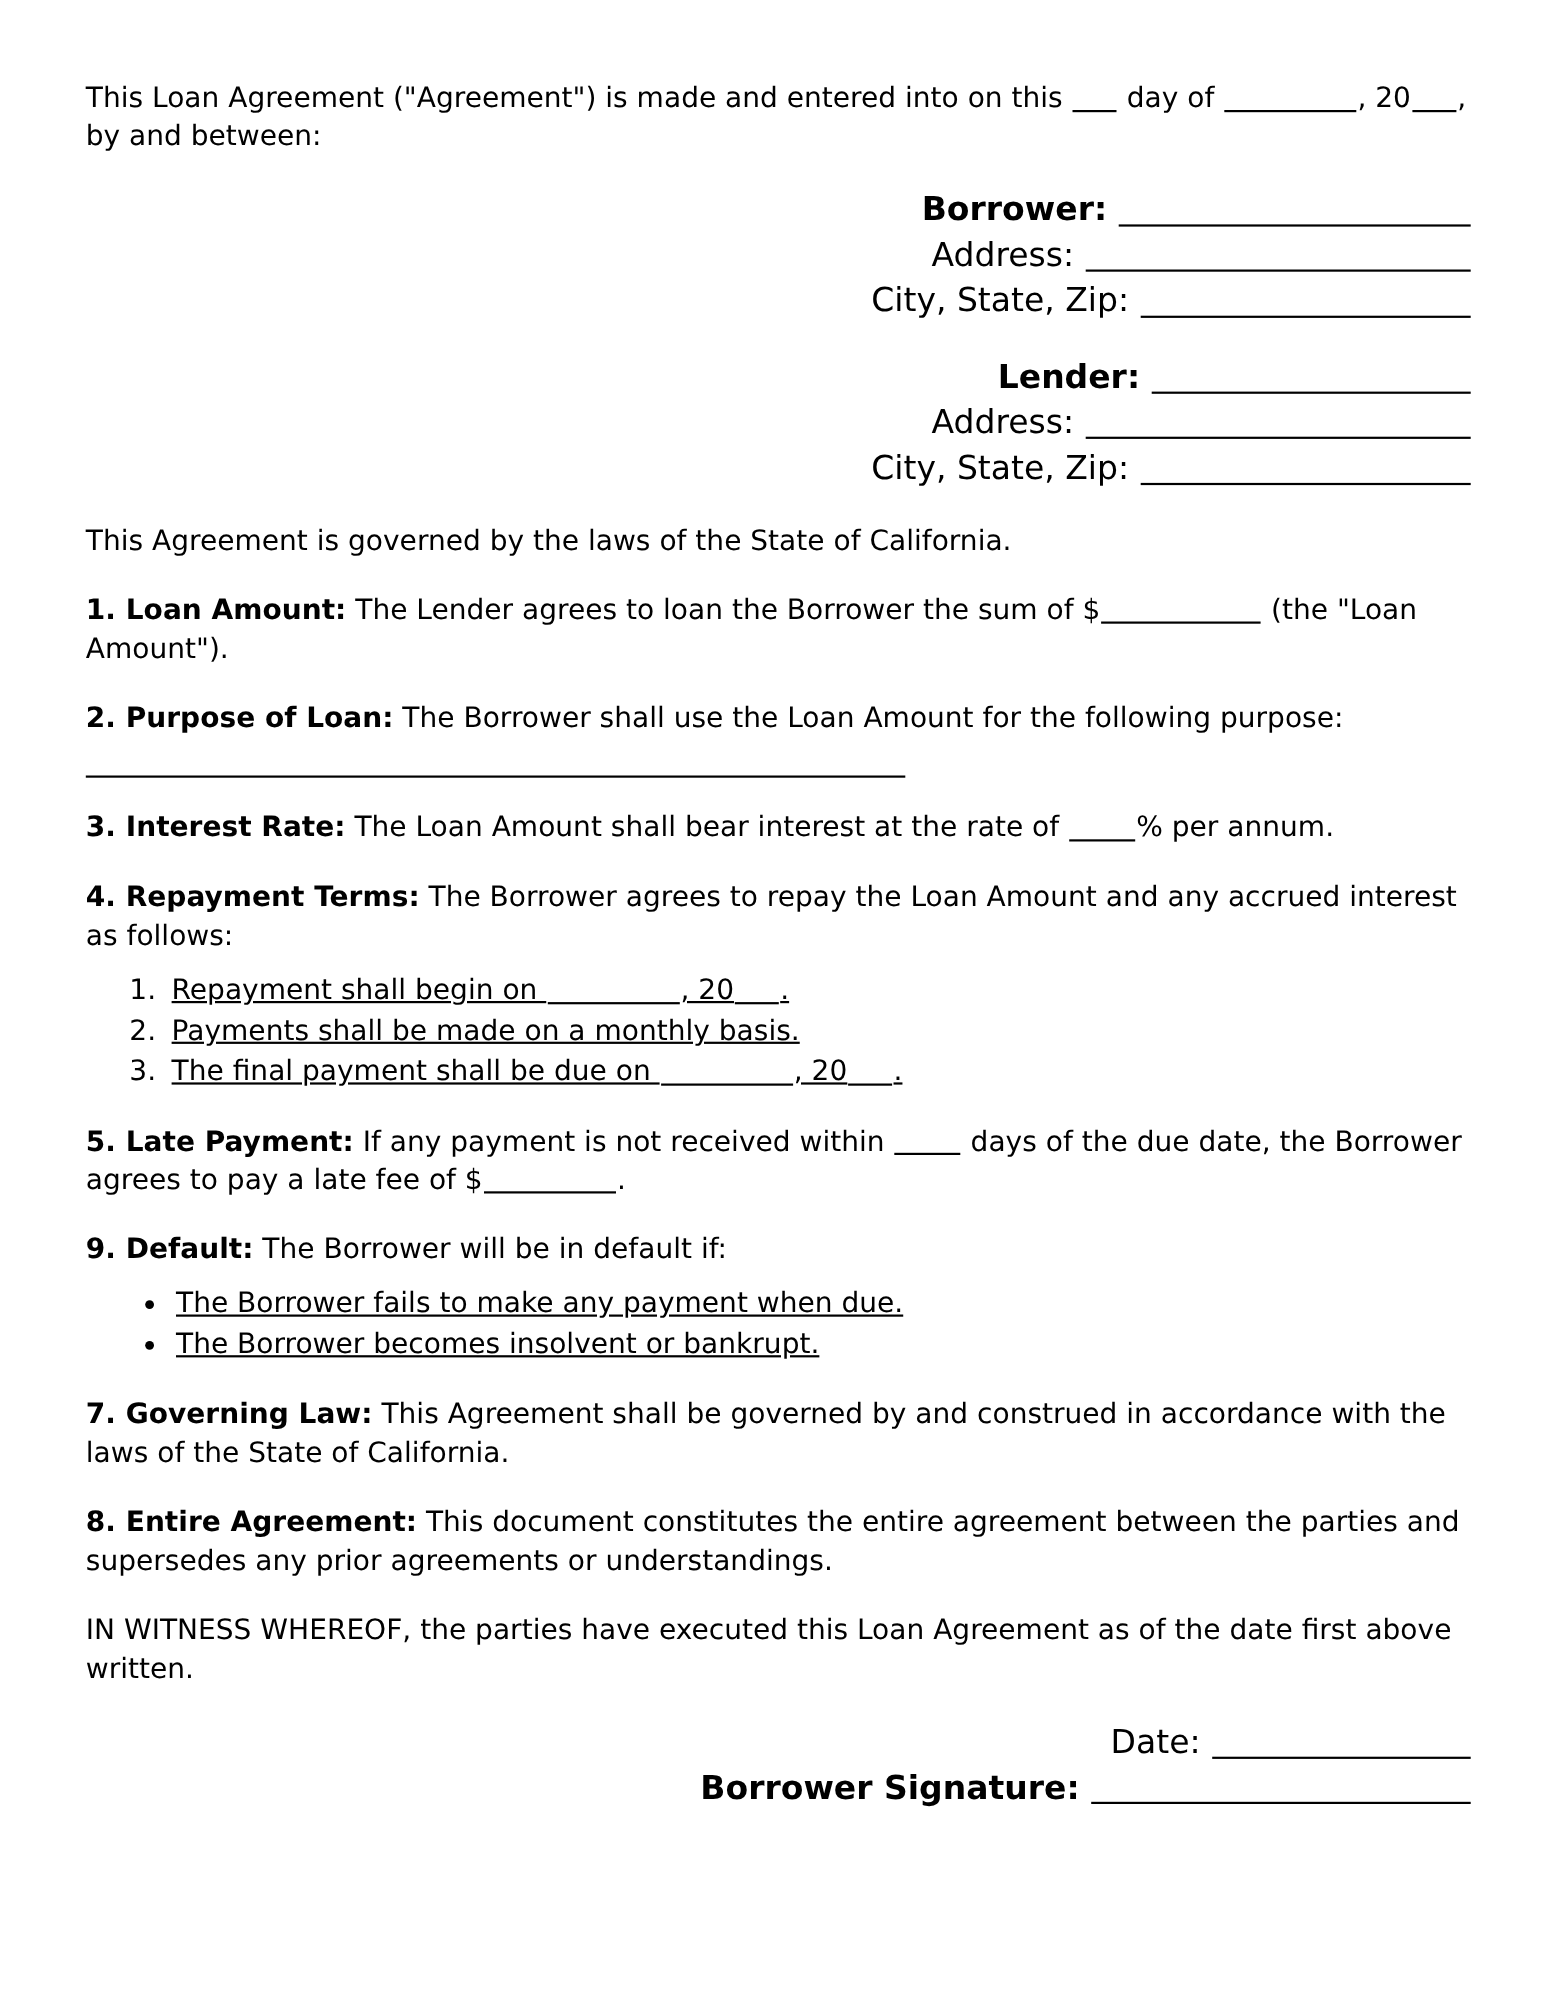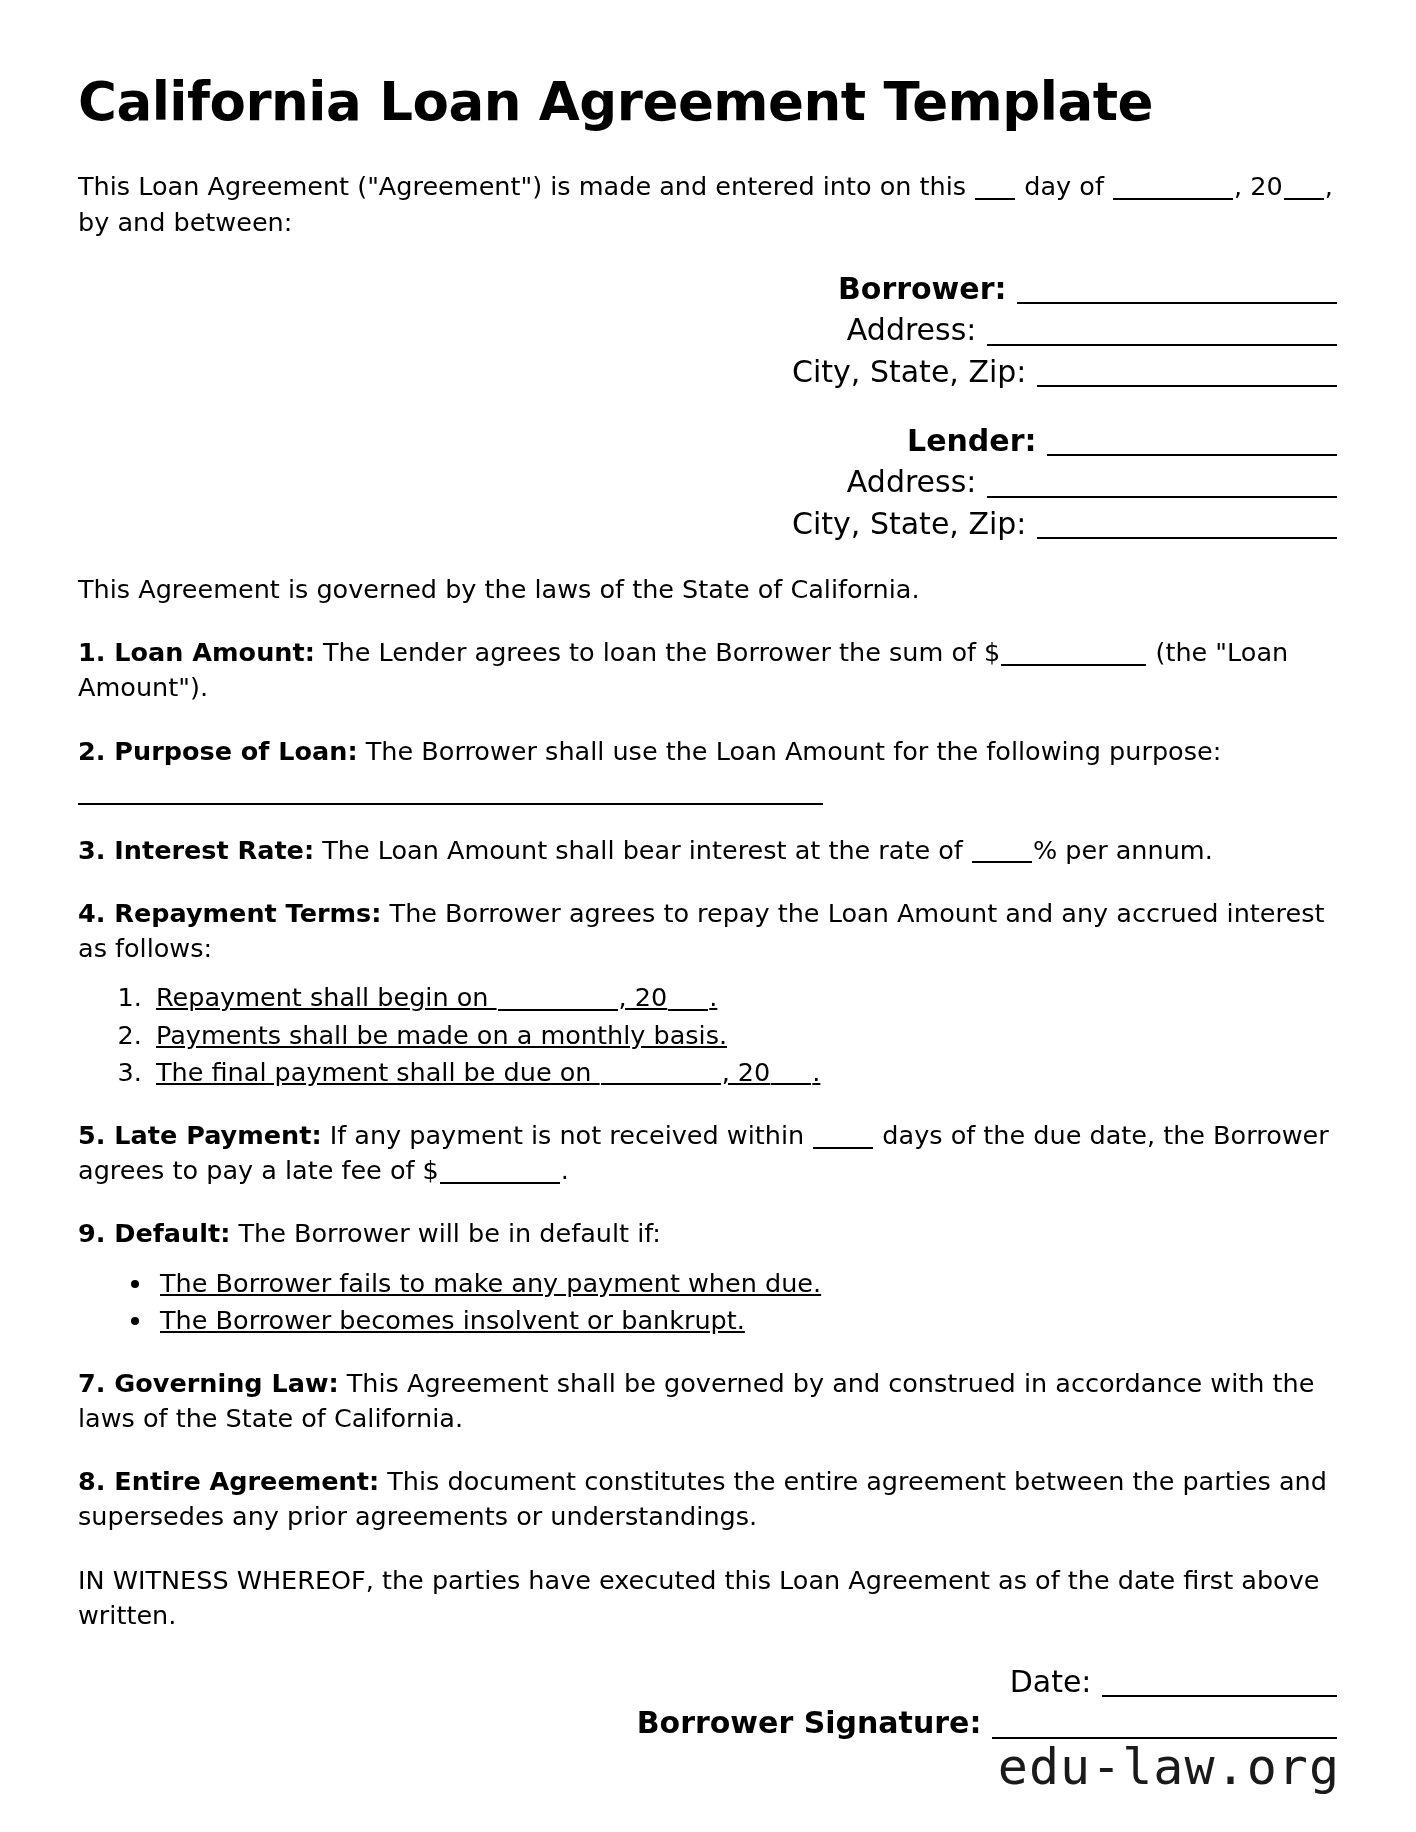--- a/index.html
+++ b/index.html
@@ -99,21 +99,20 @@
     color: #1a1a1a;
     letter-spacing: 1px;
     white-space: nowrap;
   }
 </style>
 </head>
 <body>
 
 <div class="page">
 
-  <h1 class="doc-title">California Loan Agreement Template</h1>
 
   <p class="para"><span>This Loan Agreement ("Agreement") is made and entered into on this </span><span class="blank b-xs"></span><span> day of </span><span class="blank b-md"></span><span>, 20</span><span class="blank b-xs"></span><span>, by and between:</span></p>
 
   <div class="block">
     <div class="line-row"><span class="lbl-bold">Borrower:</span> <span class="blank b-name"></span></div>
     <div class="line-row"><span>Address:</span> <span class="blank b-addr"></span></div>
     <div class="line-row"><span>City, State, Zip:</span> <span class="blank b-city"></span></div>
   </div>
 
   <div class="block">
@@ -153,15 +152,14 @@
 
   <p class="para"><span class="section-head">8. Entire Agreement:</span><span> This document constitutes the entire agreement between the parties and supersedes any prior agreements or understandings.</span></p>
 
   <p class="para">IN WITNESS WHEREOF, the parties have executed this Loan Agreement as of the date first above written.</p>
 
   <div class="block">
     <div class="line-row"><span>Date:</span> <span class="blank b-date"></span></div>
     <div class="line-row"><span class="lbl-bold">Borrower Signature:</span> <span class="blank b-sig"></span></div>
   </div>
 
-  <div class="watermark">edu-law.org</div>
 
 </div>
 
 </body></html>

